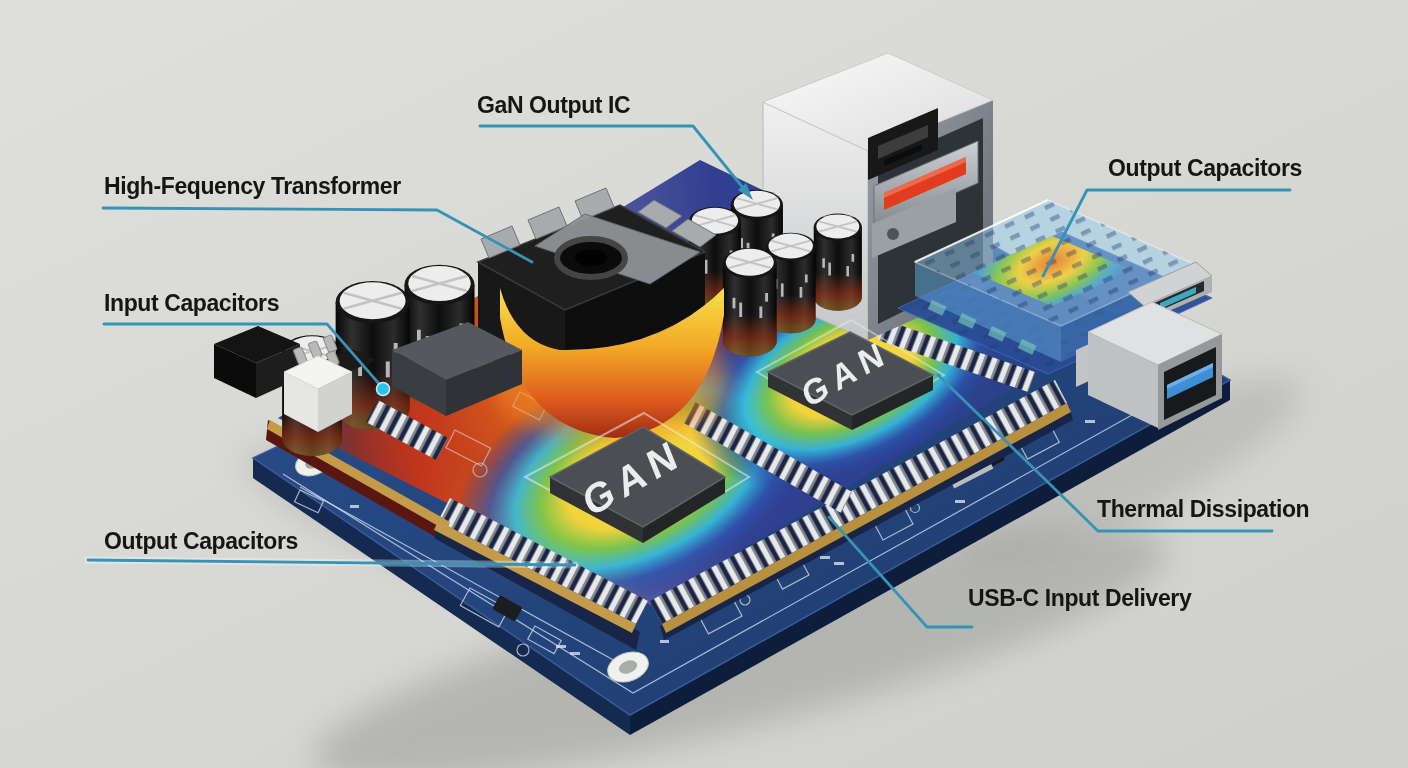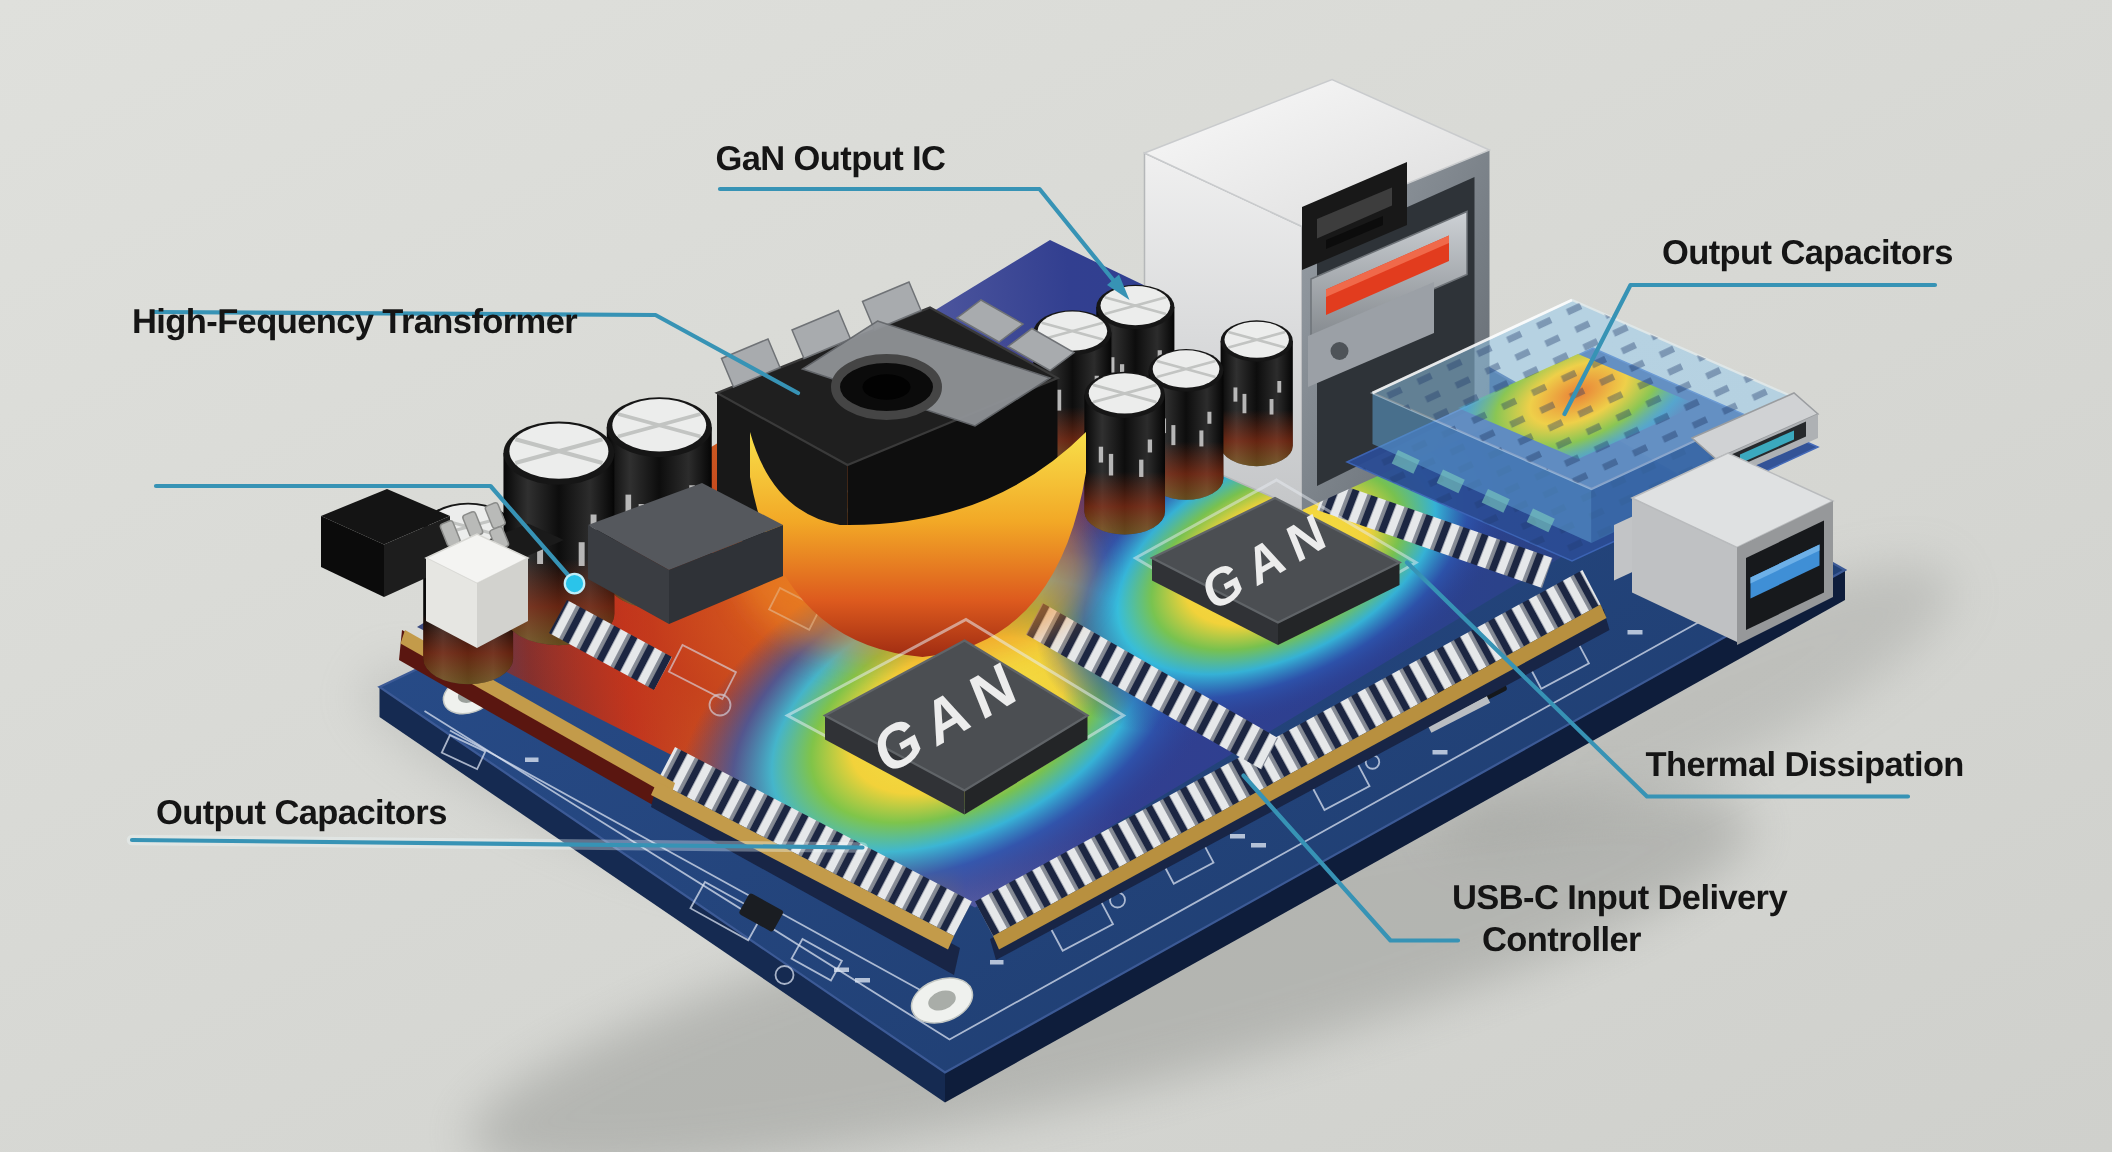--- a/index.html
+++ b/index.html
@@ -372,21 +372,21 @@
     <polyline class="leader" points="104,324 327,324 381,386"></polyline>
     <circle class="leader-dot" cx="383" cy="389" r="6.5"></circle>
     <polyline class="leader" points="1290,190 1087,190 1043,276"></polyline>
     <polyline class="leader" points="1272,531 1098,531 938,375"></polyline>
     <polyline class="leader" points="972,627 927,627 829,517"></polyline>
     <polyline class="leader" points="88,560 575,565"></polyline>
   </g>
 </svg>
 
 <div class="label" style="left:477px;top:92px;">GaN Output IC</div>
-<div class="label" style="left:88px;top:173px;margin-top:28px;">High-Fequency Transformer</div>
+<div class="label" style="left:104px;top:173px;">High-Fequency Transformer</div>
+<div class="label" style="left:104px;top:290px;">Input Capacitors</div>
 <div class="label" style="left:1108px;top:155px;">Output Capacitors</div>
 <div class="label" style="left:1097px;top:496px;">Thermal Dissipation</div>
 <div class="label" style="left:968px;top:585px;">
   <div>USB-C Input Delivery</div>
-  <div class="line2">Controller</div>
 </div>
 <div class="label" style="left:104px;top:528px;">Output Capacitors</div>
 </div>
 
 </body></html>

